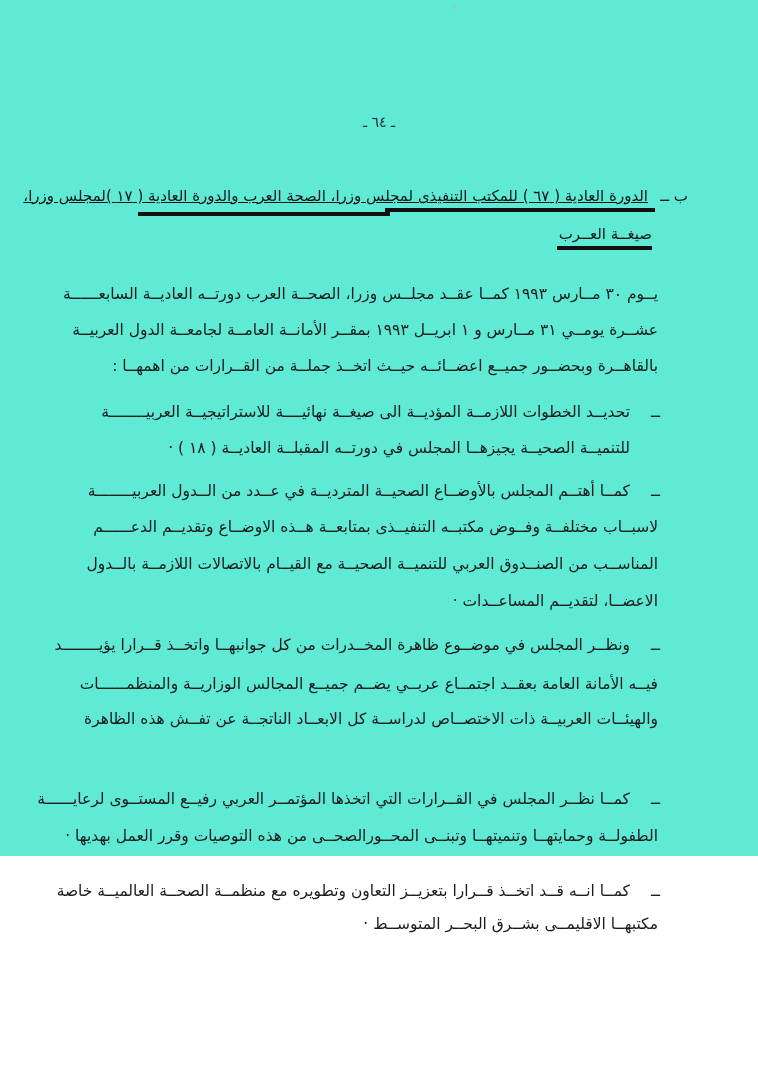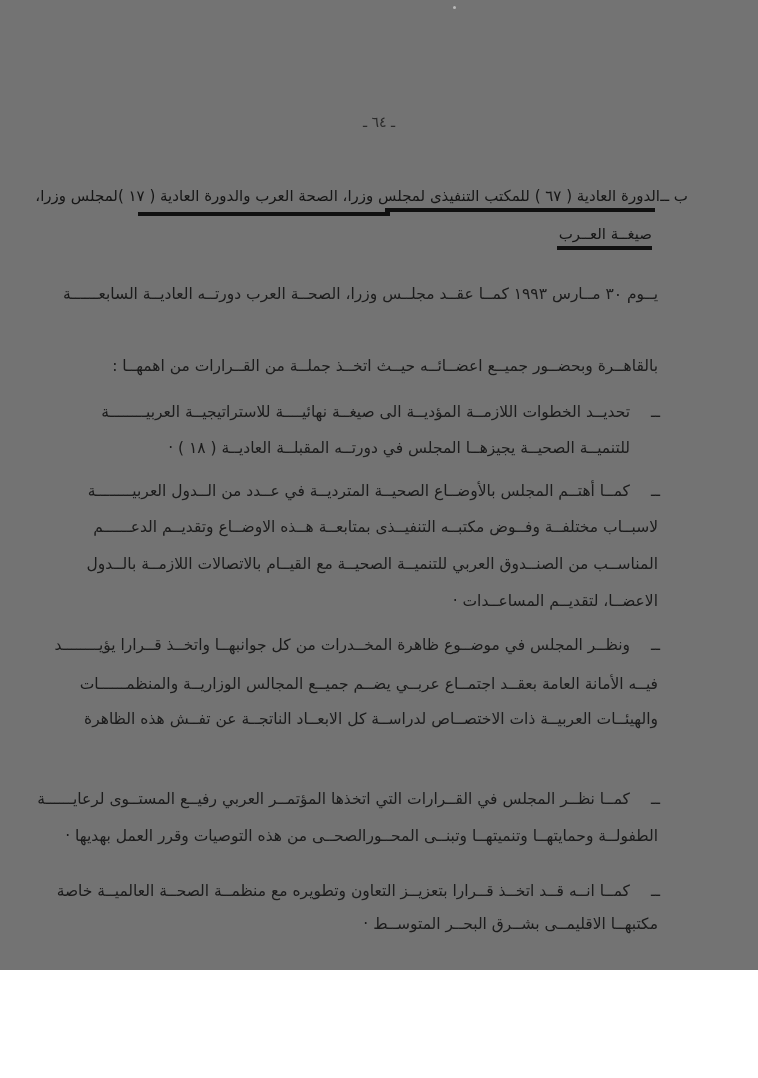--- a/index.html
+++ b/index.html
@@ -5,22 +5,22 @@
   html,body{margin:0;padding:0;}
   body{
     width:758px;height:1078px;
     background:#ffffff;
     font-family:"DejaVu Sans", sans-serif;
     overflow:hidden;
     position:relative;
   }
   .page{
     position:absolute;inset:0;
-    width:758px;height:970px;
-    background:#737373;
+    width:758px;height:856px;
+    background:#5eead4;
   }
   .ln{
     position:absolute;
     direction:rtl;
     white-space:nowrap;
     font-size:15.5px;
     line-height:21px;
     color:#1b1b1b;
     letter-spacing:0px;
   }
@@ -57,28 +57,29 @@
 <body>
 
 <div class="page">
 
   <div class="speck" style="left:453px;top:6px;"></div>
 
   <div class="pagenum">ـ ٦٤ ـ</div>
 
   <div class="ln hdr" style="right:70px;top:186px;">ب ــ</div>
 
-  <div class="ln hdr" style="right:98px;top:186px;">الدورة العادية ( ٦٧ ) للمكتب التنفيذى لمجلس وزرا،  الصحة العرب والدورة العادية ( ١٧ )لمجلس وزرا،</div>
+  <div class="ln hdr" style="right:110px;top:186px;text-decoration:underline;">الدورة العادية ( ٦٧ ) للمكتب التنفيذى لمجلس وزرا،  الصحة العرب والدورة العادية ( ١٧ )لمجلس وزرا،</div>
   <div class="bar" style="left:385px;top:208px;width:270px;"></div>
   <div class="bar" style="left:138px;top:212px;width:252px;"></div>
 
   <div class="ln hdr" style="right:106px;top:224px;">صيغــة العــرب</div>
   <div class="bar" style="left:557px;top:246px;width:95px;"></div>
 
   <div class="ln" style="right:100px;top:284px;">يــوم ٣٠ مــارس ١٩٩٣ كمــا عقــد مجلــس وزرا، الصحــة العرب دورتــه العاديــة السابعــــــة</div>
+  <div class="ln" style="right:100px;top:320px;">عشــرة يومــي ٣١ مــارس و ١ ابريــل ١٩٩٣ بمقــر الأمانــة العامــة لجامعــة الدول العربيــة</div>
   <div class="ln" style="right:100px;top:356px;">بالقاهــرة وبحضــور جميــع اعضــائــه حيــث اتخــذ جملــة من القــرارات من اهمهــا :</div>
 
   <div class="dash" style="right:98px;top:402px;">ــ</div>
   <div class="ln" style="right:128px;top:402px;">تحديــد الخطوات اللازمــة المؤديــة الى صيغــة نهائيــــة للاستراتيجيــة العربيــــــــة</div>
   <div class="ln" style="right:128px;top:438px;">للتنميــة الصحيــة يجيزهــا المجلس في دورتــه المقبلــة العاديــة ( ١٨ ) ·</div>
 
   <div class="dash" style="right:98px;top:481px;">ــ</div>
   <div class="ln" style="right:128px;top:481px;">كمــا أهتــم المجلس بالأوضــاع الصحيــة المترديــة في عــدد من الــدول العربيــــــــة</div>
   <div class="ln" style="right:100px;top:554px;">المناســب من الصنــدوق العربي للتنميــة الصحيــة مع القيــام بالاتصالات اللازمــة بالــدول</div>
   <div class="ln" style="right:100px;top:517px;">لاسبــاب مختلفــة وفــوض مكتبــه التنفيــذى بمتابعــة هــذه الاوضــاع وتقديــم الدعــــــم</div>

